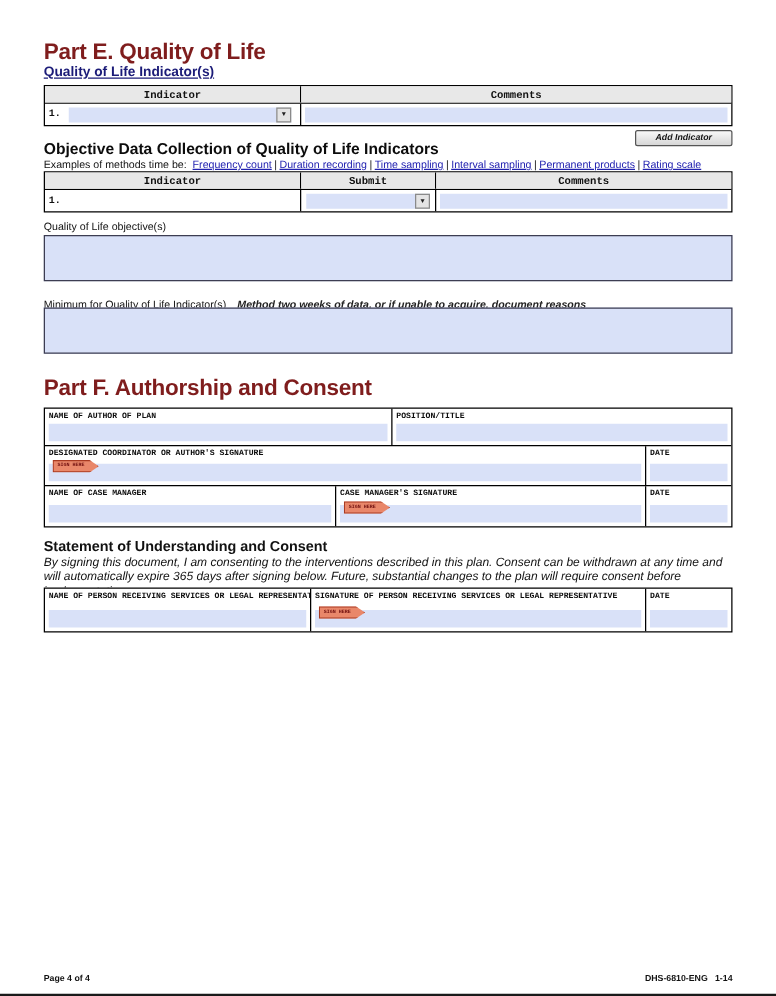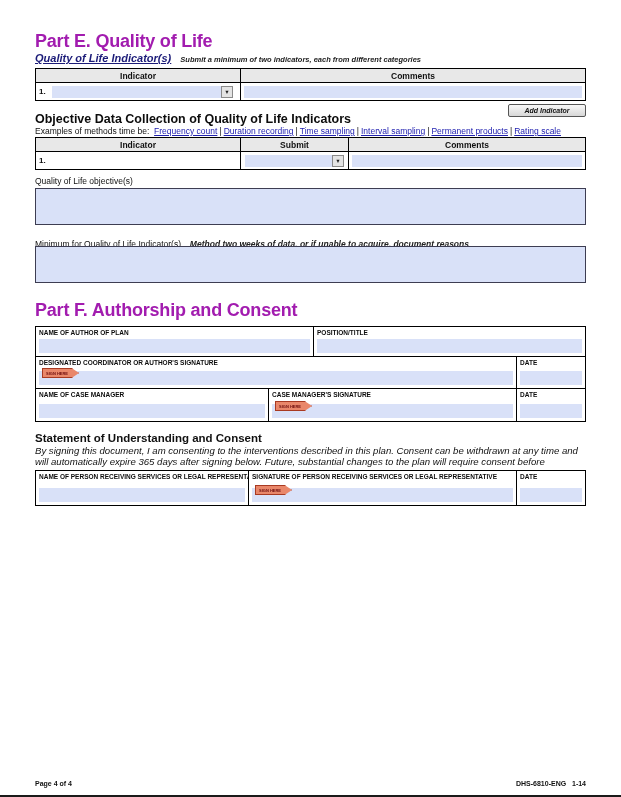--- a/index.html
+++ b/index.html
@@ -2,35 +2,35 @@
 <html><head>
 <meta charset="utf-8">
 <style>
   * { margin:0; padding:0; box-sizing:border-box; }
   html,body { width:621px; height:797px; background:#ffffff;
     font-family:"Liberation Sans", sans-serif; color:#111; }
   body { position:relative; overflow:hidden; }
   .abs { position:absolute; left:35px; width:551px; }
 
   
-  .part-title { font-size:18px; font-weight:bold; color:#a21caf; letter-spacing:-0.2px; }
+  .part-title { font-size:18px; font-weight:bold; color:#7f1d1d; letter-spacing:-0.2px; }
   .section-heading { font-size:12.5px; font-weight:bold; color:#0c0c0c; }
 
   
   .qol-row { display:flex; align-items:baseline; gap:9px; }
-  .qol-link { font-size:11px; font-weight:bold; color:#1b1b78; text-decoration:underline; cursor:pointer;font-style:italic; }
+  .qol-link { font-size:11px; font-weight:bold; color:#1b1b78; text-decoration:underline; cursor:pointer; }
   .small-note { font-size:7.5px; font-style:italic; font-weight:bold; color:#222; }
 
   
   .ftable { border:1.6px solid #000; background:#fff; }
   .trow { display:flex; }
   .thead { border-bottom:1px solid #000; }
   .thead .tcell { background:#e8e8e8; font-size:8.5px; font-weight:bold;
     text-align:center; padding:1.5px 0; }
-  .tcell { border-right:1px solid #000; }
+  .tcell { border-right:1px solid #000;font-family:Liberation Mono, monospace; }
   .tcell:last-child { border-right:none; }
   .brow .tcell { display:flex; align-items:center; }
   .rownum { font-size:8px; font-weight:bold; padding-left:3px; }
 
   .blue { background:#d9e1f8; }
   .field { height:12px; }
   .dropdown { position:relative; height:12px; }
   .dd-btn { position:absolute; right:0; top:0; width:12px; height:12px;
     background:#e4e4e4; border:1px solid #8a8a8a; font-size:5.5px; line-height:10px;
     text-align:center; color:#222; cursor:pointer; }
@@ -73,21 +73,20 @@
   .footer-right { white-space:pre; }
   .page-bottom-edge { position:absolute; left:0; bottom:0; width:621px; height:2px; background:#1a1a1a; }
 </style>
 </head>
 <body>
 
 <div class="abs part-title" style="top:31px;">Part E. Quality of Life</div>
 
 <div class="abs qol-row" style="top:52px;">
   <span class="qol-link">Quality of Life Indicator(s)</span>
-  <span class="small-note">Submit a minimum of two indicators, each from different categories</span>
 </div>
 
 <div class="abs ftable" style="top:68px;">
   <div class="trow thead">
     <div class="tcell" style="width:205px;">Indicator</div>
     <div class="tcell" style="flex:1;">Comments</div>
   </div>
   <div class="trow brow" style="height:17px;">
     <div class="tcell" style="width:205px;">
       <span class="rownum">1.</span>

